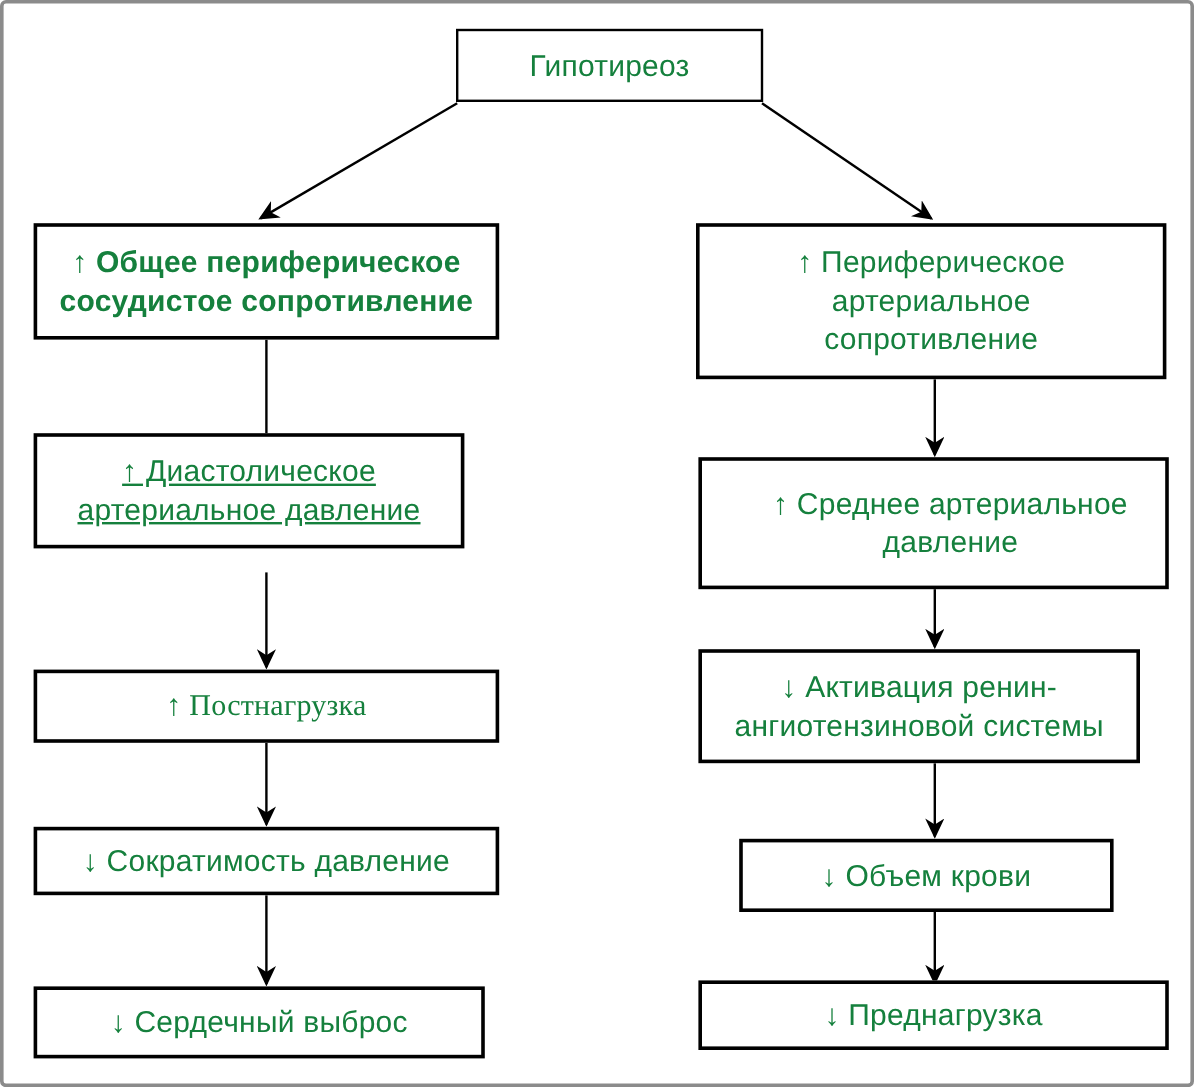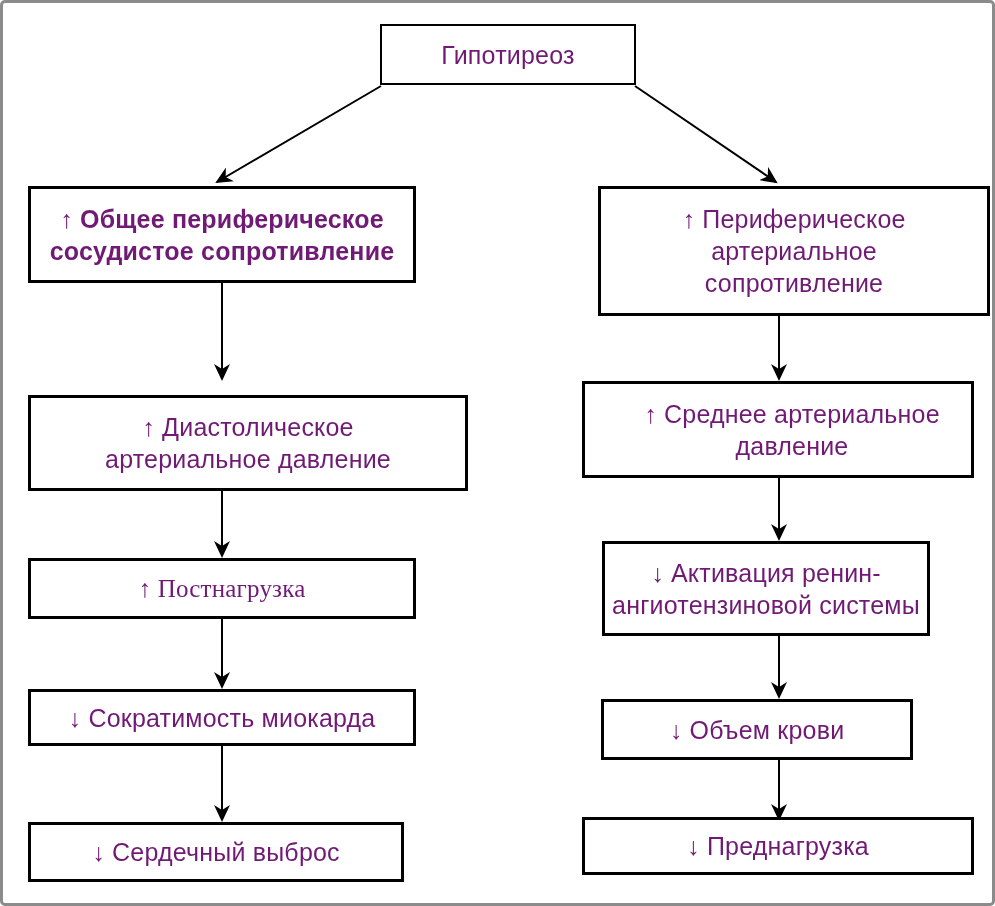--- a/index.html
+++ b/index.html
@@ -23,47 +23,47 @@
     left: 0; top: 0;
     width: 995px;
     height: 906px;
     pointer-events: none;
   }
   .node {
     position: absolute;
     box-sizing: border-box;
     background: #ffffff;
     border: 3px solid #000000;
-    color: #701a75;
+    color: #15803d;
     display: flex;
     align-items: center;
     justify-content: center;
     text-align: center;
     font-size: 25px;
     line-height: 1.28;
     white-space: pre-line;
     letter-spacing: 0.2px;
   }
   .node.root { border-width: 2px; }
 
   
   .n-root { left: 377px; top: 21px;  width: 256px; height: 61px; }
 
   
   .n-l0 { left: 25px; top: 183px; width: 388px; height: 97px; font-weight: bold; }
-  .n-l1 { left: 25px; top: 392px; width: 440px; height: 96px; }
+  .n-l1 { left: 25px; top: 358px; width: 359px; height: 96px; text-decoration: underline; }
   .n-l2 { left: 25px; top: 555px; width: 388px; height: 61px; font-family: Liberation Serif, serif; }
   .n-l3 { left: 25px; top: 686px; width: 388px; height: 57px; }
   .n-l4 { left: 25px; top: 819px; width: 376px; height: 60px; }
 
   
-  .n-r0 { left: 595px; top: 183px; width: 392px; height: 130px; }
-  .n-r1 { left: 579px; top: 378px; width: 392px; height: 97px; padding-left: 28px; }
-  .n-r2 { left: 579px; top: 538px; width: 328px; height: 95px; margin-left: 20px; }
-  .n-r3 { left: 598px; top: 696px; width: 312px; height: 61px; }
+  .n-r0 { left: 577px; top: 183px; width: 392px; height: 130px; }
+  .n-r1 { left: 579px; top: 378px; width: 392px; height: 110px; padding-left: 28px; }
+  .n-r2 { left: 579px; top: 538px; width: 368px; height: 95px; }
+  .n-r3 { left: 613px; top: 696px; width: 312px; height: 61px; }
   .n-r4 { left: 579px; top: 814px; width: 392px; height: 58px; }
 </style>
 </head>
 <body>
 
 <div class="stage">
 
   <svg class="arrow-layer" viewBox="0 0 995 906" xmlns="http://www.w3.org/2000/svg">
     <defs>
       <marker id="ah" markerWidth="18" markerHeight="16" refX="15" refY="8" orient="auto" markerUnits="userSpaceOnUse">
@@ -86,21 +86,21 @@
     </g>
   </svg>
 
   <div class="node root n-root">Гипотиреоз</div>
 
   <div class="node n-l0">↑ Общее периферическое
 сосудистое сопротивление</div>
   <div class="node n-l1">↑ Диастолическое
 артериальное давление</div>
   <div class="node n-l2">↑ Постнагрузка</div>
-  <div class="node n-l3">↓ Сократимость миокарда</div>
+  <div class="node n-l3">↓ Сократимость давление</div>
   <div class="node n-l4">↓ Сердечный выброс</div>
 
   <div class="node n-r0">↑ Периферическое
 артериальное
 сопротивление</div>
   <div class="node n-r1">↑ Среднее артериальное
 давление</div>
   <div class="node n-r2">↓ Активация ренин-
 ангиотензиновой системы</div>
   <div class="node n-r3">↓ Объем крови</div>

